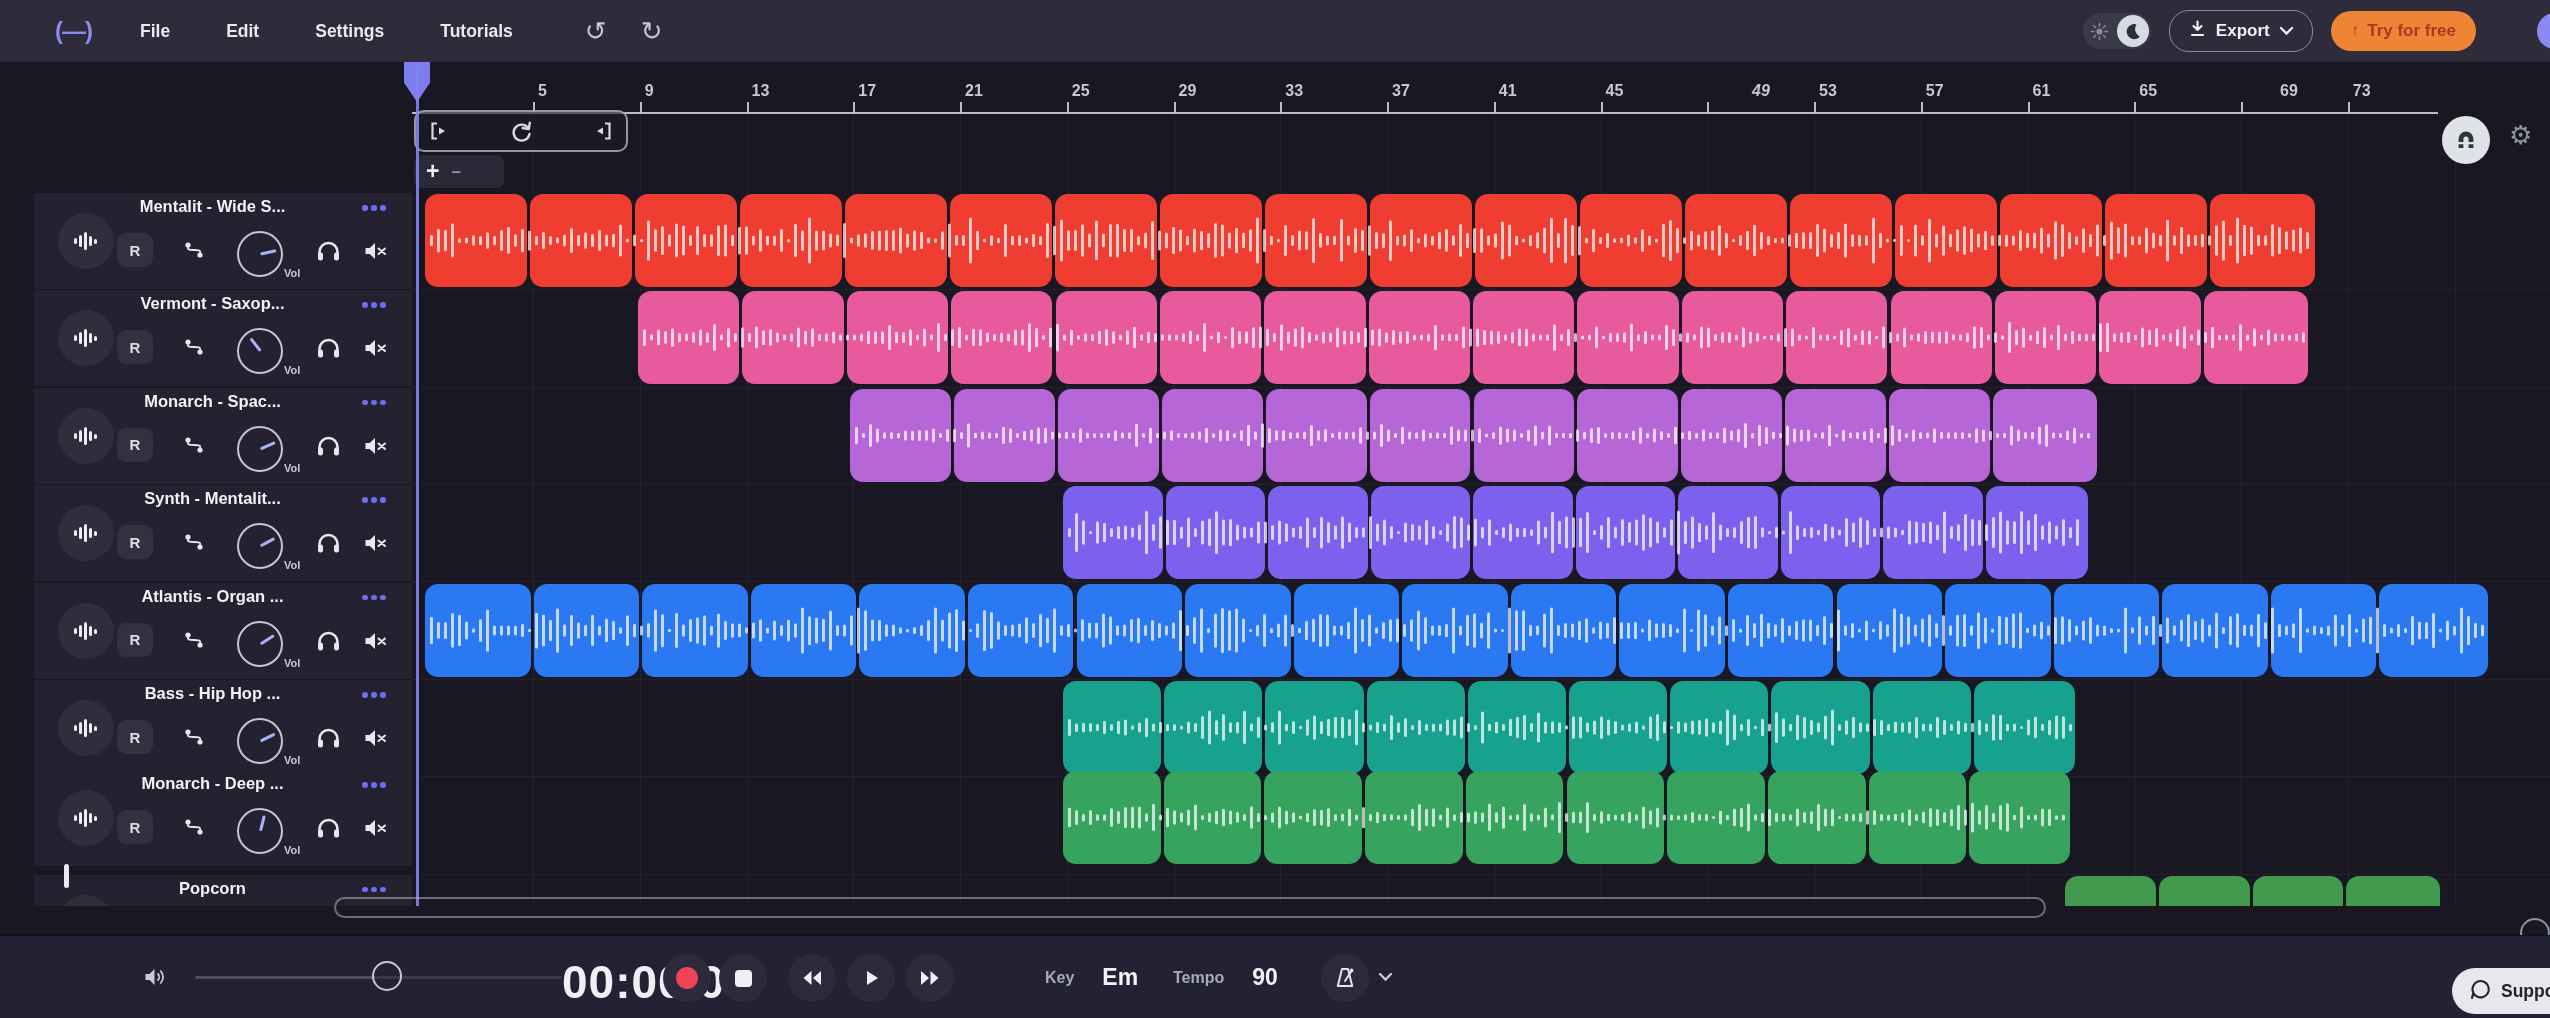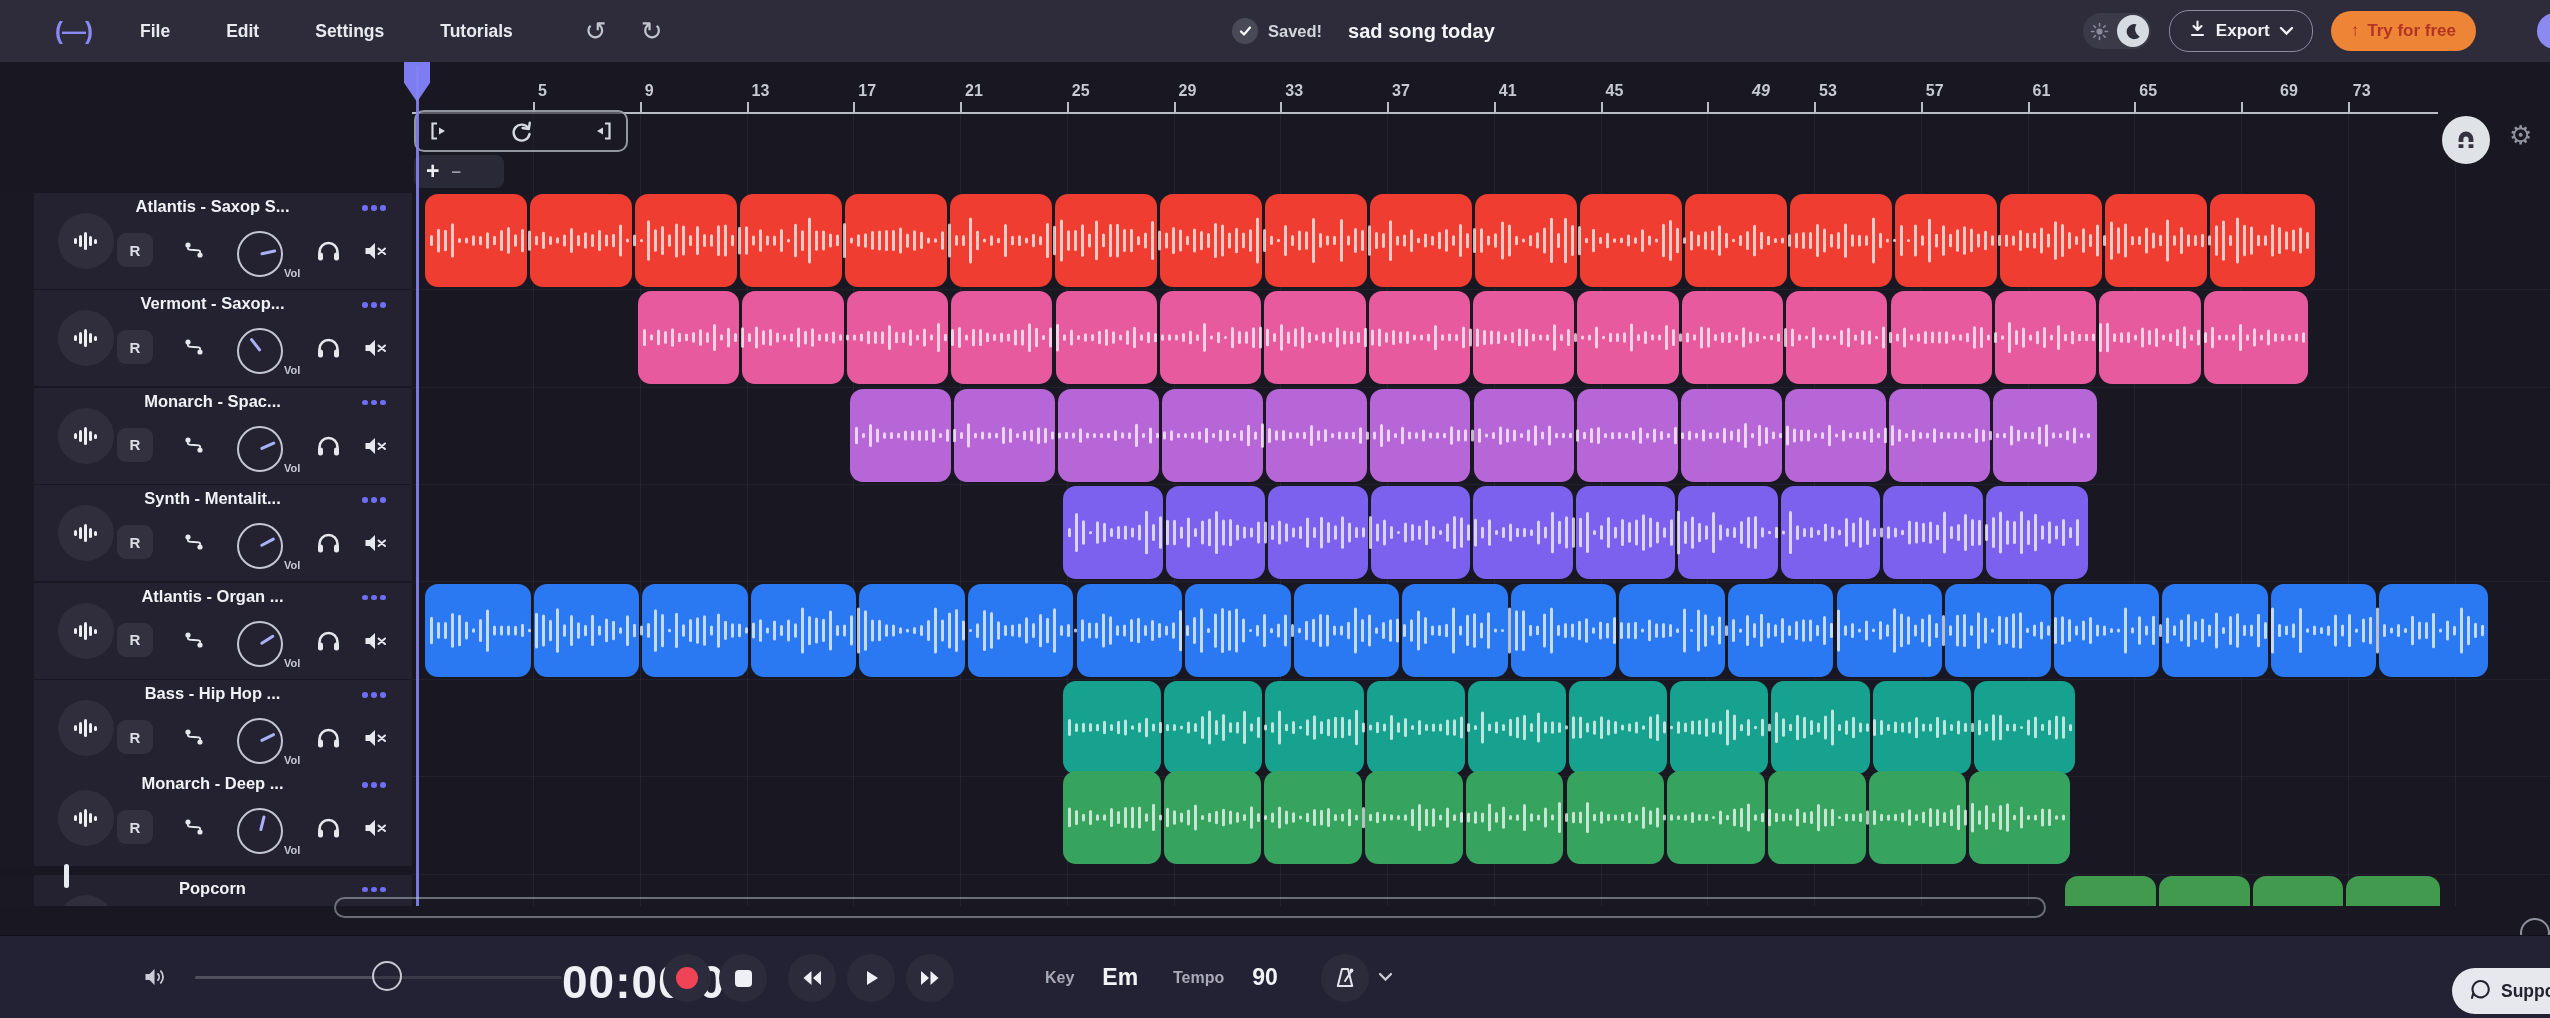--- a/index.html
+++ b/index.html
@@ -115,31 +115,20 @@
   <header class="topbar">
     <div class="logo">(—)</div>
     <nav class="menu" id="menu">
         <span class="menu-item">File</span>
         <span class="menu-item">Edit</span>
         <span class="menu-item">Settings</span>
         <span class="menu-item">Tutorials</span>
       </nav>
     <span class="histbtn" id="undoBtn"><span class="uglyph">↺</span></span>
     <span class="histbtn" id="redoBtn"><span class="uglyph">↻</span></span>
-    <div class="tb-center">
-      <span class="saved">
-        <span class="savedCheck" id="savedIcon">
-            <svg width="13" height="11" viewBox="0 0 13 11">
-              <path d="M2 5.5 l3 3 L11 1.5" stroke="#fff" stroke-width="2.2" fill="none" stroke-linecap="round" stroke-linejoin="round"></path>
-            </svg>
-          </span>
-        <span>Saved!</span>
-      </span>
-      <span class="songtitle">sad song today</span>
-    </div>
     <div class="tb-right">
       <div class="themetoggle">
         <span class="sunwrap" id="sunIcon">
             <svg width="19" height="19" viewBox="0 0 19 19">
               <circle cx="9.5" cy="9.5" r="3.1" fill="#8b8a9a"></circle>
               <g stroke="#8b8a9a" stroke-width="1.6" stroke-linecap="round">
                 <path d="M9.5 1.5 v2.4 M9.5 15.1 v2.4 M1.5 9.5 h2.4 M15.1 9.5 h2.4 M3.8 3.8 l1.7 1.7 M13.5 13.5 l1.7 1.7 M15.2 3.8 l-1.7 1.7 M5.5 13.5 l-1.7 1.7"></path>
               </g>
             </svg>
           </span>
@@ -267,21 +256,21 @@
               <svg width="26" height="26" viewBox="0 0 26 26">
                 <g fill="#edeef2">
                   <rect x="1" y="10" width="3" height="6" rx="1.5"></rect>
                   <rect x="6" y="7" width="3" height="12" rx="1.5"></rect>
                   <rect x="11" y="4" width="3" height="18" rx="1.5"></rect>
                   <rect x="16" y="8" width="3" height="10" rx="1.5"></rect>
                   <rect x="21" y="11" width="3" height="5" rx="1.5"></rect>
                 </g>
               </svg>
             </div>
-            <div class="tname">Atlantis - Saxop S...</div>
+            <div class="tname">Mentalit - Wide S...</div>
             <div class="tdots">
               <div class="dot" style="background: rgb(110, 110, 242);"></div>
               <div class="dot" style="background: rgb(110, 110, 242);"></div>
               <div class="dot" style="background: rgb(110, 110, 242);"></div>
             </div>
             <div class="rbtn">R</div>
             <div class="autoic"><svg width="22" height="20" viewBox="0 0 22 20">
                 <path d="M5 7 C3 13 19 7 17 13" stroke="#e6e8ee" stroke-width="1.8" fill="none"></path>
                 <circle cx="5" cy="5" r="2.6" fill="#e6e8ee"></circle>
                 <circle cx="17" cy="15" r="2.6" fill="#e6e8ee"></circle>

